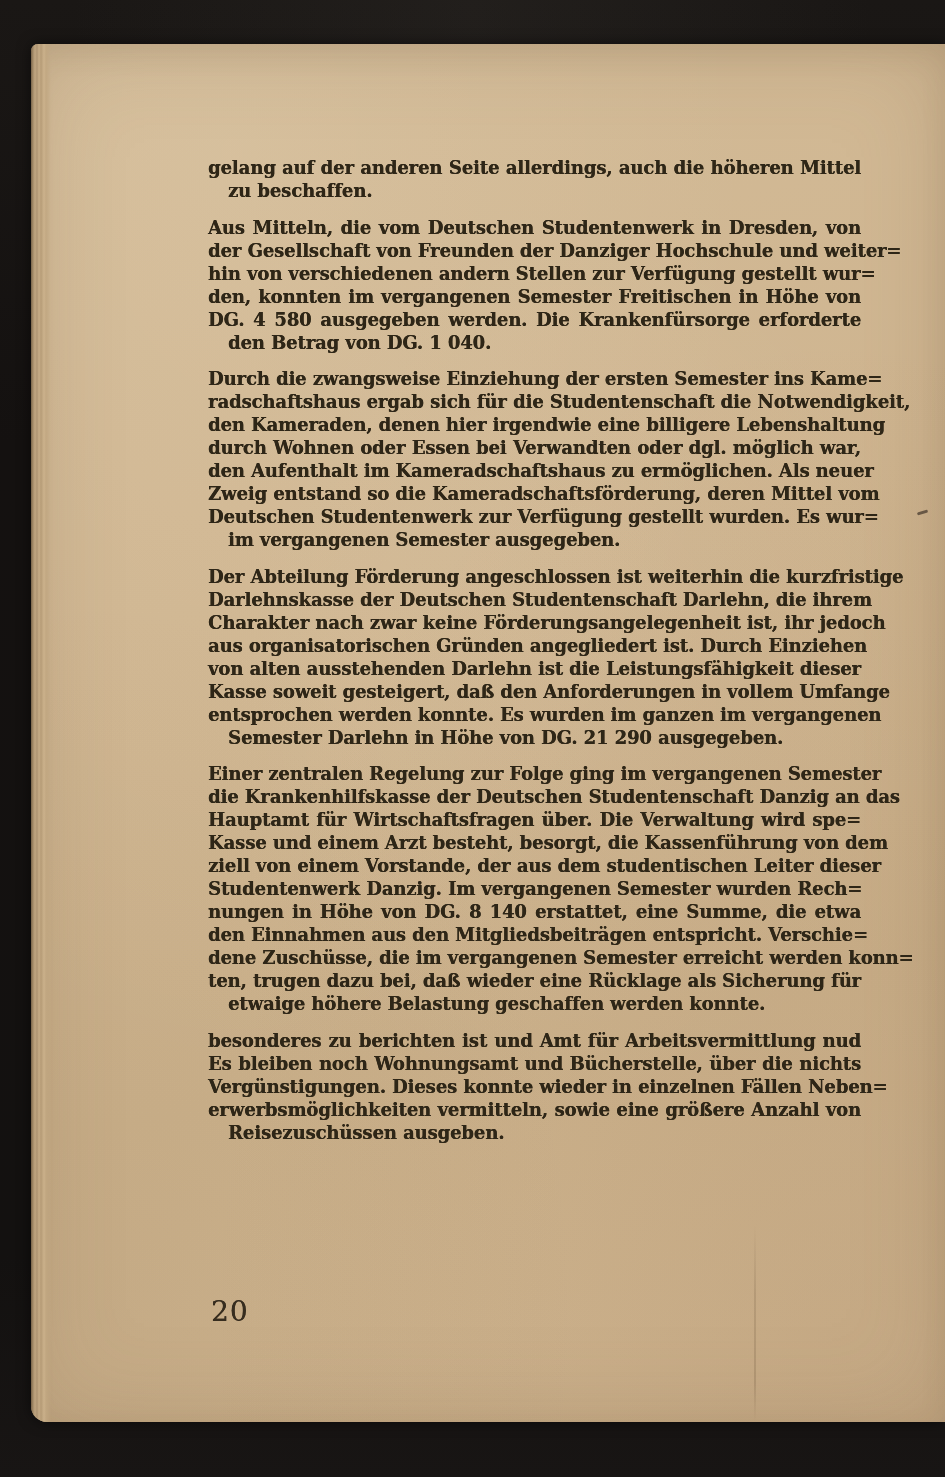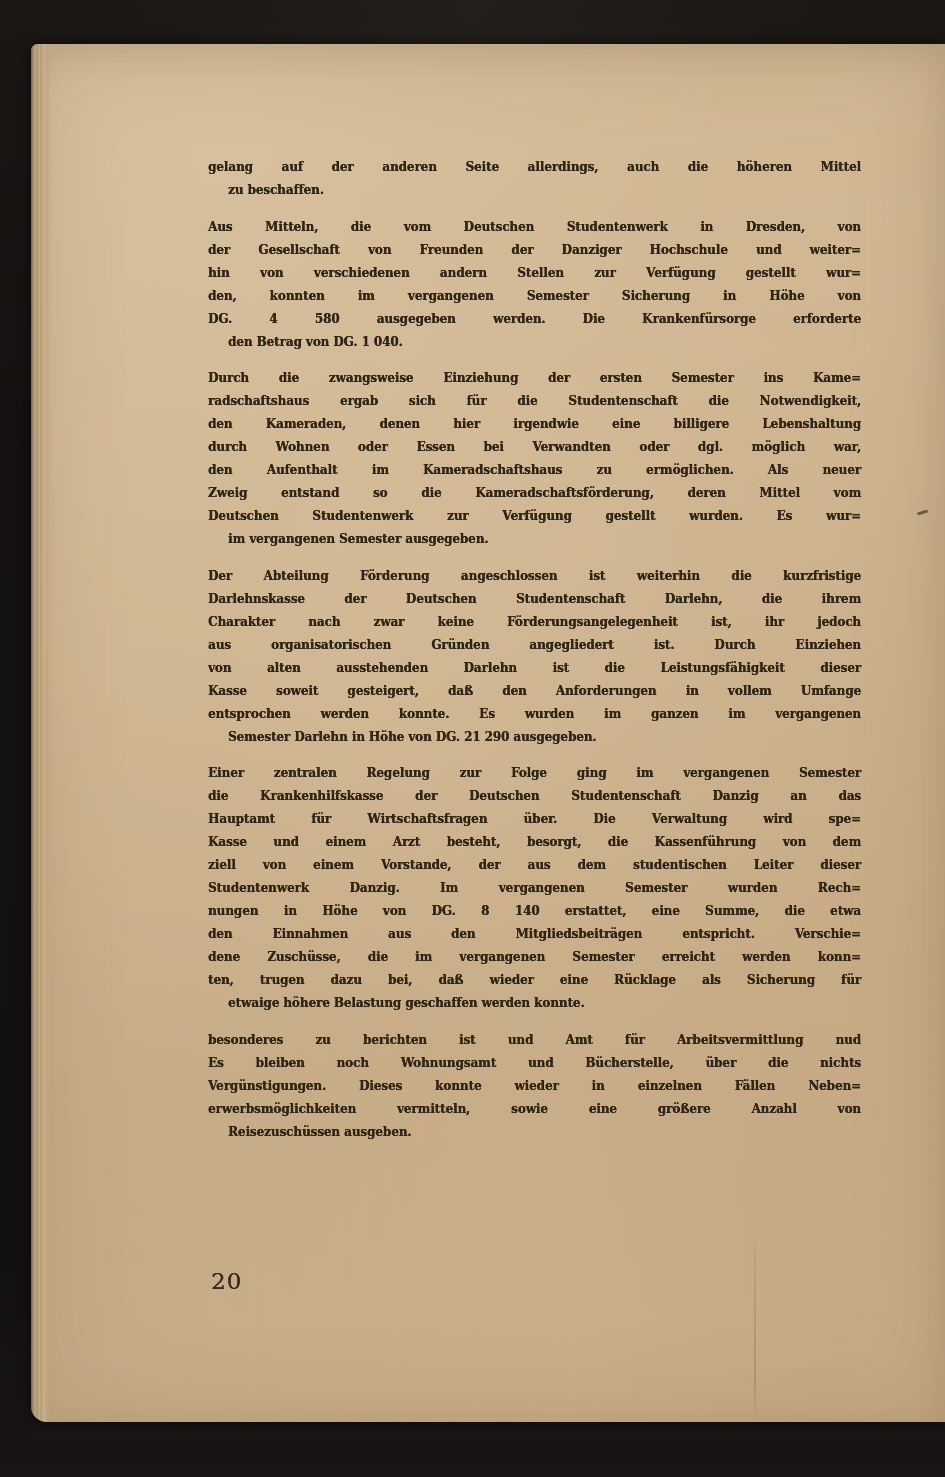--- a/index.html
+++ b/index.html
@@ -78,21 +78,21 @@
     transform: rotate(-17deg);
     opacity: .85;
   }
   
   .text-block {
     position: absolute;
     left: 177px;
     top: 112px;
     width: 653px;
     color: #2e2617;
-    font-size: 12px;
+    font-size: 18px;
     font-weight: bold;
     line-height: 23px;
     letter-spacing: -0.1px;
     text-shadow: 0.25px 0 0 currentColor;
   }
   .paragraph {
     margin: 0 0 13.5px 0;
   }
   .line {
     text-align: justify;
@@ -101,23 +101,23 @@
     overflow: visible;
   }
   .line.last {
     text-align-last: left;
     white-space: normal;
     margin-left: 20px;
   }
   .page-number {
     position: absolute;
     left: 180px;
-    top: 1224px;
+    top: 1251px;
     color: #372d1f;
-    font-size: 23px;
+    font-size: 28px;
     font-weight: normal;
     letter-spacing: 1px;
     text-shadow: 0.2px 0 0 currentColor;
   }
 </style>
 </head>
 <body>
 
 <div class="scan-bg"></div>
 
@@ -128,21 +128,21 @@
 
   <div class="text-block">
       <div class="paragraph">
         <div class="line">gelang auf der anderen Seite allerdings, auch die höheren Mittel</div>
         <div class="line last">zu beschaffen.</div>
       </div>
       <div class="paragraph">
         <div class="line">Aus Mitteln, die vom Deutschen Studentenwerk in Dresden, von</div>
         <div class="line">der Gesellschaft von Freunden der Danziger Hochschule und weiter=</div>
         <div class="line">hin von verschiedenen andern Stellen zur Verfügung gestellt wur=</div>
-        <div class="line">den, konnten im vergangenen Semester Sicherung in Höhe von</div>
+        <div class="line">den, konnten im vergangenen Semester Freitischen in Höhe von</div>
         <div class="line">DG. 4 580 ausgegeben werden. Die Krankenfürsorge erforderte</div>
         <div class="line last">den Betrag von DG. 1 040.</div>
       </div>
       <div class="paragraph">
         <div class="line">Durch die zwangsweise Einziehung der ersten Semester ins Kame=</div>
         <div class="line">radschaftshaus ergab sich für die Studentenschaft die Notwendigkeit,</div>
         <div class="line">den Kameraden, denen hier irgendwie eine billigere Lebenshaltung</div>
         <div class="line">durch Wohnen oder Essen bei Verwandten oder dgl. möglich war,</div>
         <div class="line">den Aufenthalt im Kameradschaftshaus zu ermöglichen. Als neuer</div>
         <div class="line">Zweig entstand so die Kameradschaftsförderung, deren Mittel vom</div>

